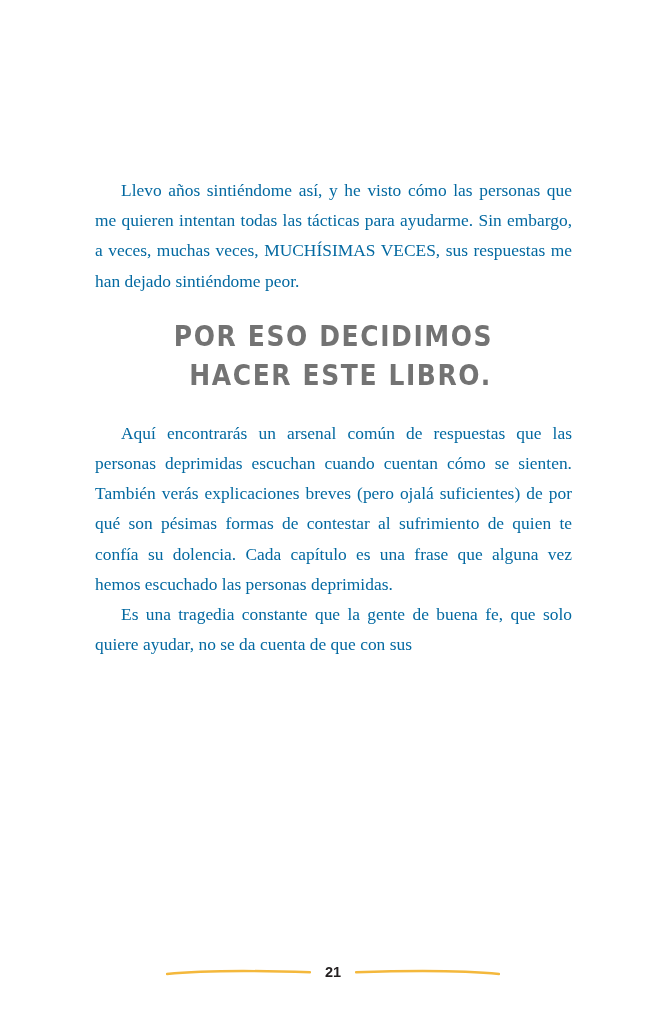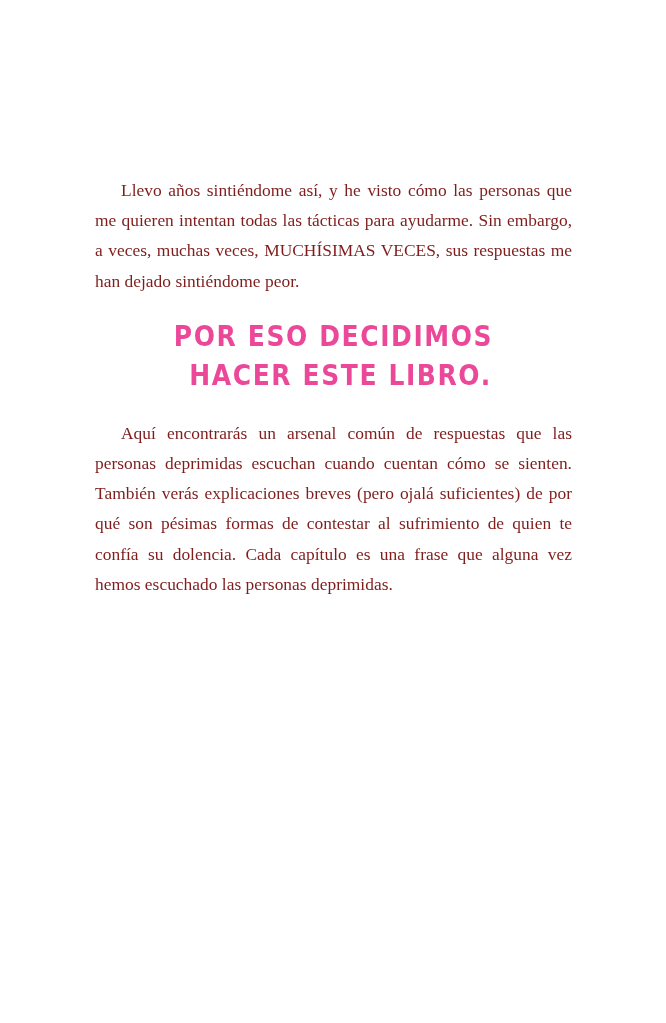--- a/index.html
+++ b/index.html
@@ -31,34 +31,34 @@
     top: 175px;
     width: 477px;
   }
 
   p.body-par {
     margin: 0;
     font-size: 17.4px;
     line-height: 30.2px;
     text-align: justify;
     text-justify: inter-word;
-    color: #7f1d1d;
+    color: #0369a1;
     letter-spacing: 0.02px;
   }
 
   p.body-par .indent {
     display: inline-block;
     width: 26px;
   }
 
   .handwritten-block {
     margin: 24px 0 26px 0;
     text-align: center;
     font-family: "DejaVu Sans", sans-serif;
-    color: #ec4899;
+    color: #737373;
   }
 
   .hand-line {
     display: block;
     font-size: 25px;
     font-weight: bold;
     letter-spacing: 1.6px;
     line-height: 33px;
     transform: scaleY(1.12);
     transform-origin: center;
@@ -114,17 +114,31 @@
     <p class="body-par"><span class="indent"></span><span>Llevo años sintiéndome así, y he visto cómo las personas que me quieren intentan todas las tácticas para ayudarme. Sin embargo, a veces, muchas veces, MUCHÍSIMAS VECES, sus respuestas me han dejado sintiéndome peor.</span></p>
 
 
     <div class="handwritten-block">
       <span class="hand-line line1">POR ESO DECIDIMOS</span>
       <span class="hand-line line2">HACER ESTE LIBRO.</span>
     </div>
 
     <p class="body-par"><span class="indent"></span><span>Aquí encontrarás un arsenal común de respuestas que las personas deprimidas escuchan cuando cuentan cómo se sienten. También verás explicaciones breves (pero ojalá suficientes) de por qué son pésimas formas de contestar al sufrimiento de quien te confía su dolencia. Cada capítulo es una frase que alguna vez hemos escuchado las personas deprimidas.</span></p>
 
+    <p class="body-par"><span class="indent"></span><span>Es una tragedia constante que la gente de buena fe, que solo quiere ayudar, no se da cuenta de que con sus</span></p>
 
   </div>
 
+  <div class="footer">
+    <div class="rule">
+      <svg width="145" height="8" viewBox="0 0 145 8" xmlns="http://www.w3.org/2000/svg" aria-hidden="true">
+        <path d="M1 5 C 35 1.5, 90 1.5, 144 3.2" stroke="#f4b83c" stroke-width="2.4" fill="none" stroke-linecap="round"></path>
+      </svg>
+    </div>
+    <div class="page-number">21</div>
+    <div class="rule">
+      <svg width="145" height="8" viewBox="0 0 145 8" xmlns="http://www.w3.org/2000/svg" aria-hidden="true">
+        <path d="M1 3.2 C 55 1.5, 110 1.5, 144 5" stroke="#f4b83c" stroke-width="2.4" fill="none" stroke-linecap="round"></path>
+      </svg>
+    </div>
+  </div>
 
 </div>
 
 </body></html>

